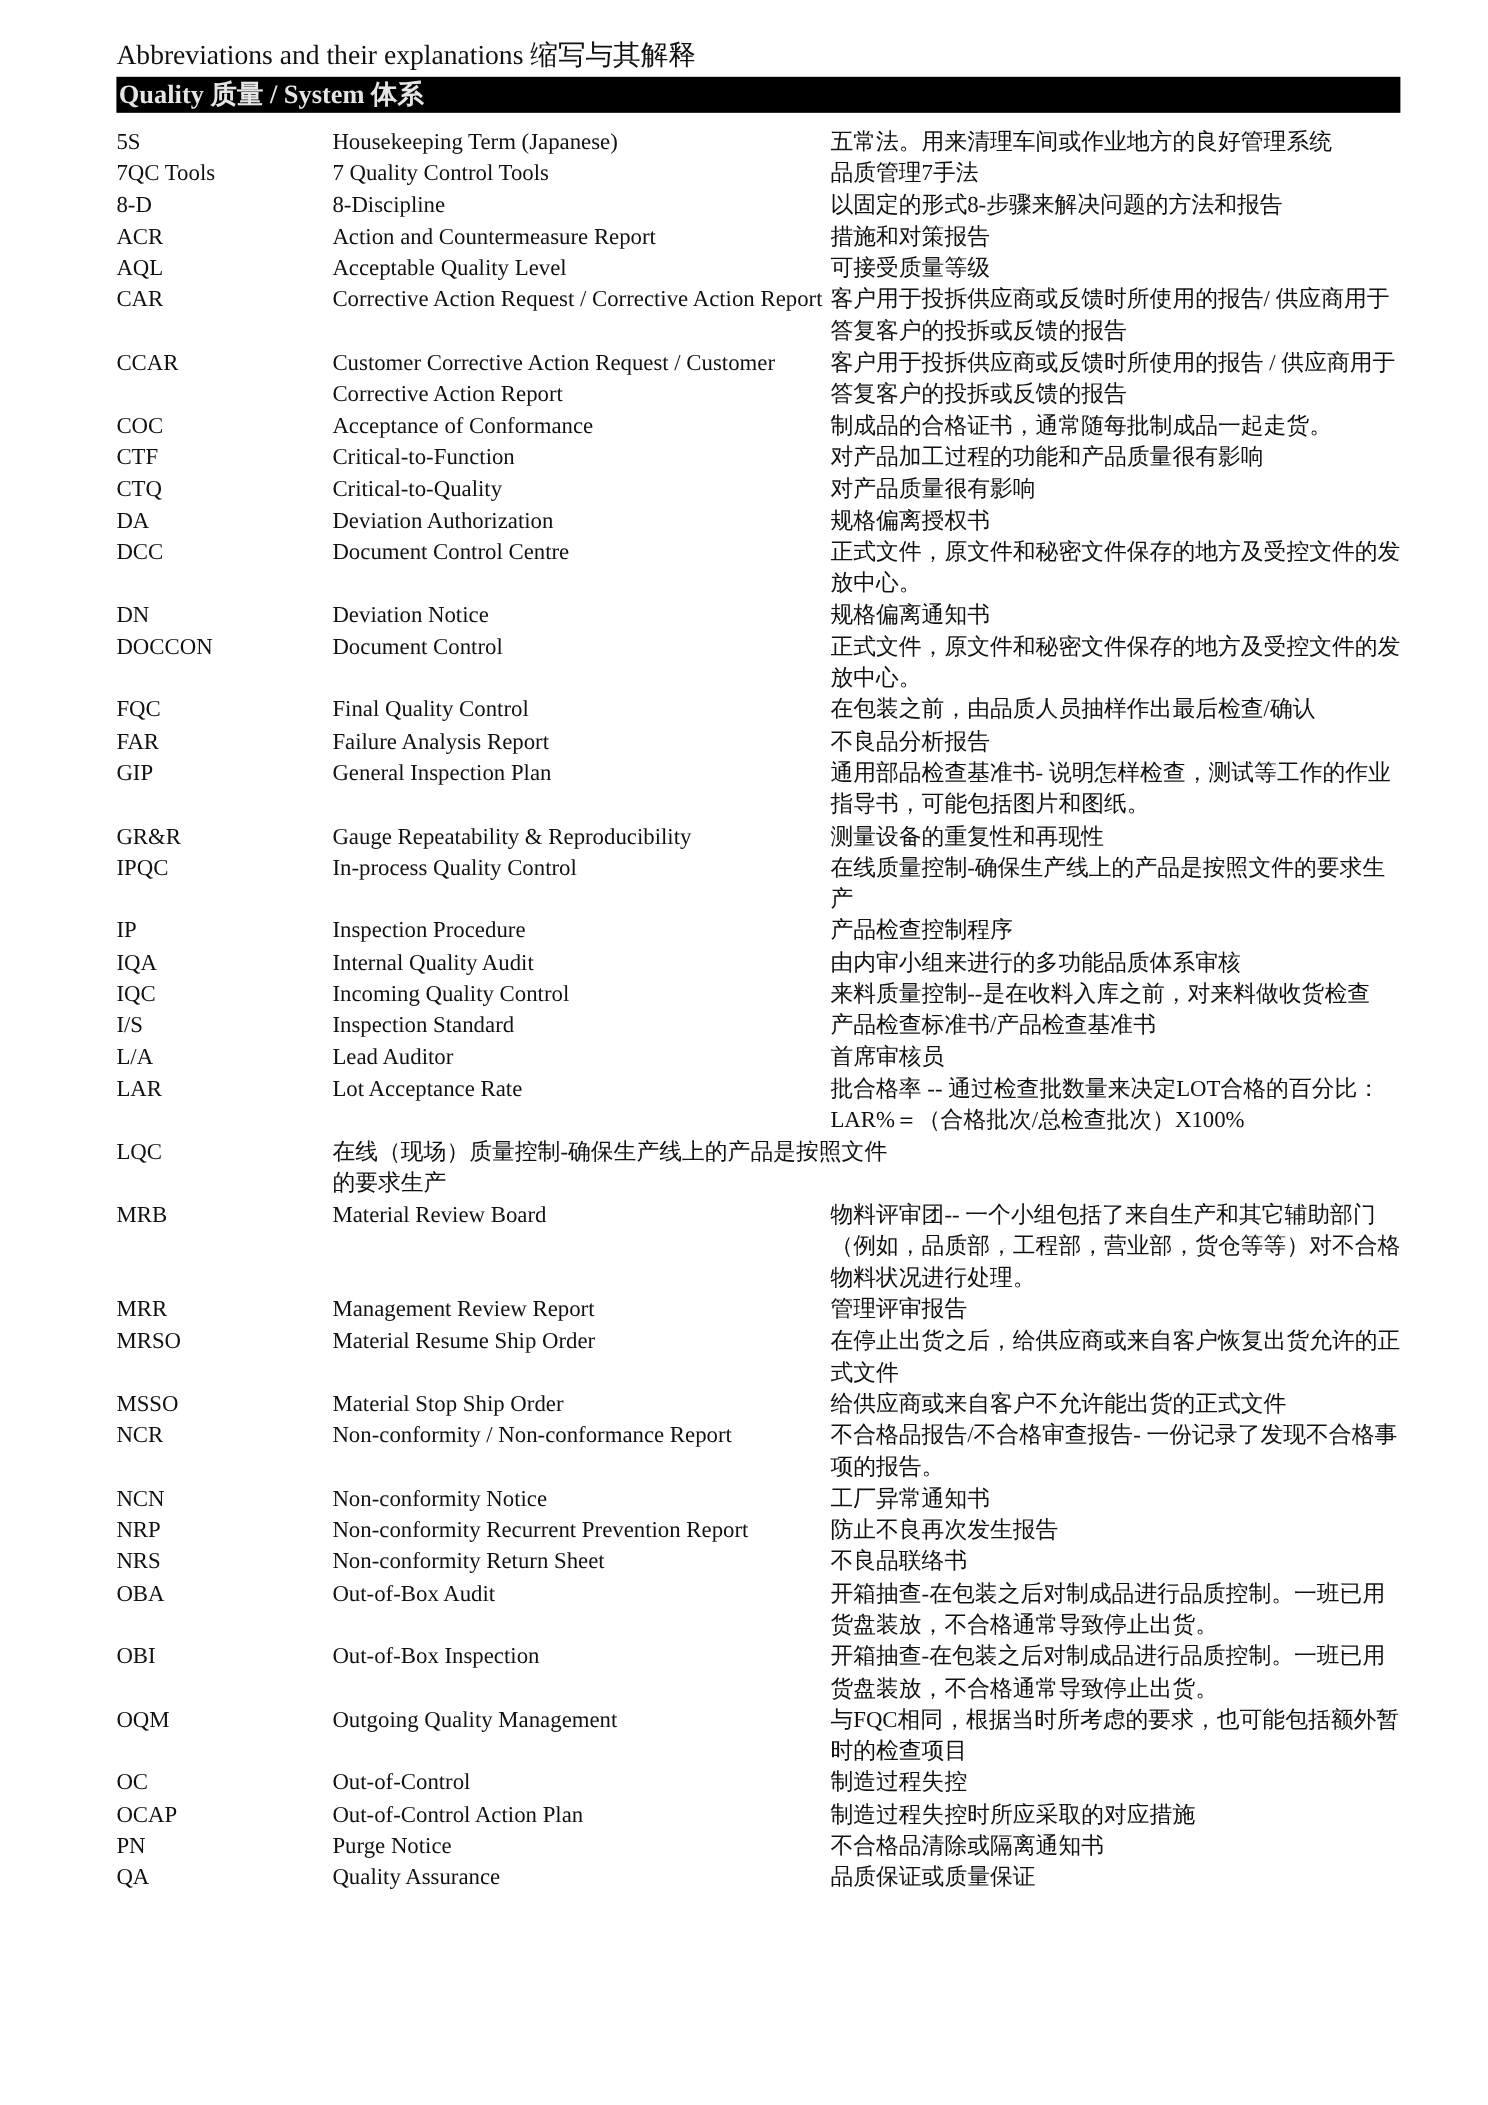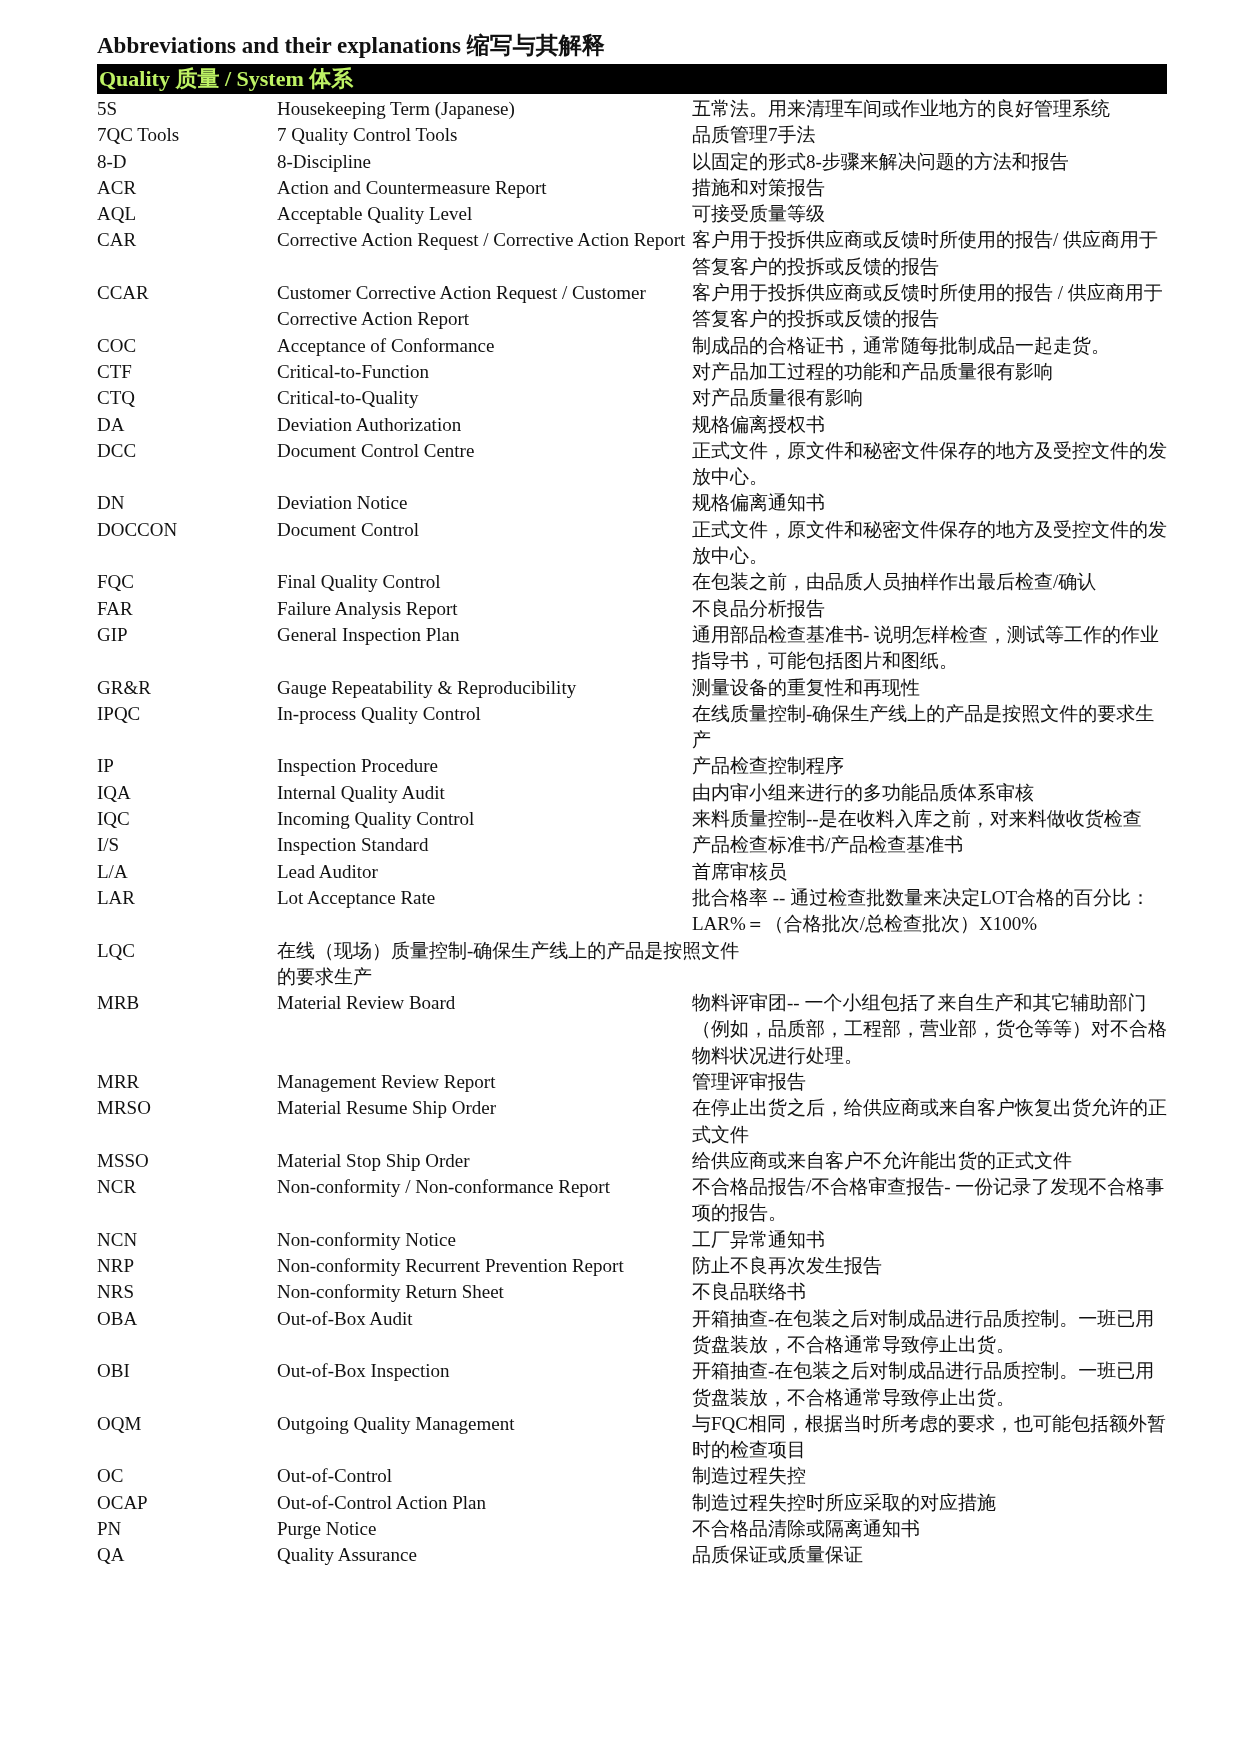--- a/index.html
+++ b/index.html
@@ -1,22 +1,22 @@
 <!DOCTYPE html>
 <html><head>
 <meta charset="utf-8">
 <style>
   html, body { margin: 0; padding: 0; background: #ffffff; }
   body { width: 1240px; height: 1754px; position: relative; overflow: hidden;
          font-family: "Liberation Serif", "DejaVu Serif", serif; color: #111; }
   .page { position: absolute; left: 97px; top: 30px; width: 1070px; }
-  .doc-title { font-weight: bold; font-size: 23px; height: 32px; line-height: 32px; margin: 0; }
-  .section-bar { background: #000; color: #bef264; font-weight: bold; font-size: 22px;
+  .doc-title { font-weight: normal; font-size: 23px; height: 32px; line-height: 32px; margin: 0; }
+  .section-bar { background: #000; color: #e5e5e5; font-weight: bold; font-size: 22px;
                  height: 30px; line-height: 30px; padding-left: 2px; margin-top: 2px; }
-  .rows { margin-top: 2px; }
+  .rows { margin-top: 12px; }
   .row { display: flex; font-size: 19px; line-height: 26.3px; }
   .abbr { width: 180px; flex: none; }
   .term { width: 415px; flex: none; }
   .desc { width: 475px; flex: none; }
 </style>
 </head>
 <body>
 
 <div class="page">
   <h1 class="doc-title">Abbreviations and their explanations  缩写与其解释</h1>

